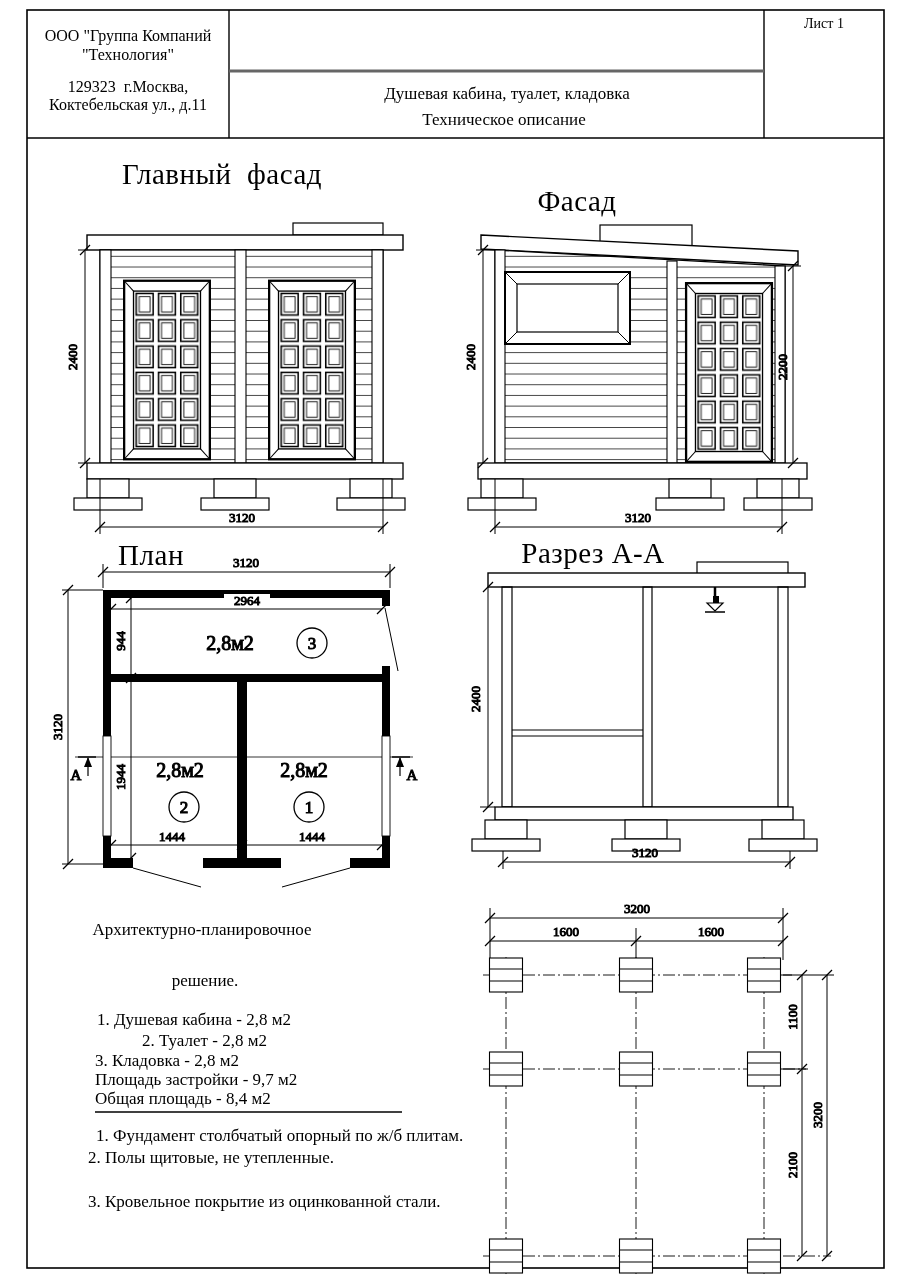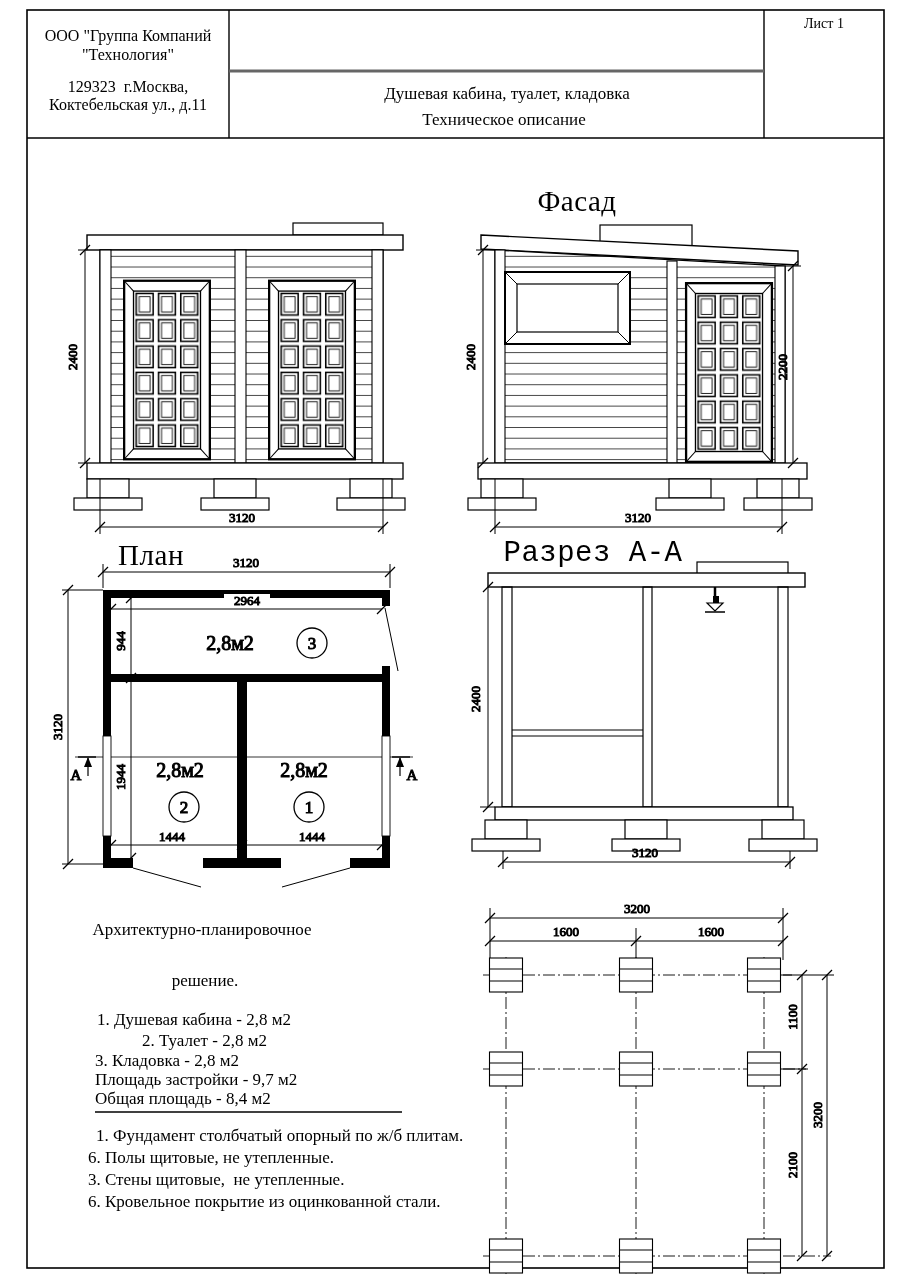--- a/index.html
+++ b/index.html
@@ -308,29 +308,29 @@
   </svg>
 
   <div class="abs ctr h16" style="left:128px; top:27px;">ООО "Группа Компаний</div>
   <div class="abs ctr h16" style="left:128px; top:46px;">"Технология"</div>
   <div class="abs ctr h16" style="left:128px; top:78px;">129323  г.Москва,</div>
   <div class="abs ctr h16" style="left:128px; top:96px;">Коктебельская ул., д.11</div>
   <div class="abs ctr h17" style="left:507px; top:84px;">Душевая кабина, туалет, кладовка</div>
   <div class="abs ctr h17" style="left:504px; top:110px;">Техническое описание</div>
   <div class="abs ctr h14" style="left:824px; top:16px;">Лист 1</div>
 
+  <div class="abs ctr dtitle" style="left:222px; top:158px;">Главный  фасад</div>
   <div class="abs ctr dtitle" style="left:577px; top:185px;">Фасад</div>
   <div class="abs ctr dtitle" style="left:151px; top:539px;">План</div>
-  <div class="abs ctr dtitle" style="left:593px; top:537px;font-family:Liberation Mono, monospace;">Разрез А-А</div>
+  <div class="abs ctr dtitle" style="left:593px; top:537px;">Разрез А-А</div>
 
   <div class="abs ctr note" style="left:202px; top:920px;">Архитектурно-планировочное</div>
   <div class="abs ctr note" style="left:205px; top:971px;">решение.</div>
   <div class="abs note" style="left:97px;  top:1010px;text-align:center;">1. Душевая кабина - 2,8 м2</div>
   <div class="abs note" style="left:95px;  top:1031px;margin-left:47px;">2. Туалет - 2,8 м2</div>
   <div class="abs note" style="left:95px;  top:1051px;">3. Кладовка - 2,8 м2</div>
   <div class="abs note" style="left:95px;  top:1070px;">Площадь застройки - 9,7 м2</div>
   <div class="abs note" style="left:95px;  top:1089px;">Общая площадь - 8,4 м2</div>
   <div class="abs note" style="left:88px;  top:1126px;margin-left:8px;">1. Фундамент столбчатый опорный по ж/б плитам.</div>
-  <div class="abs note" style="left:88px;  top:1148px;">6. Полы щитовые, не утепленные.</div>
-  <div class="abs note" style="left:88px;  top:1170px;">3. Стены щитовые,  не утепленные.</div>
-  <div class="abs note" style="left:88px;  top:1192px;">6. Кровельное покрытие из оцинкованной стали.</div>
+  <div class="abs note" style="left:88px;  top:1148px;">2. Полы щитовые, не утепленные.</div>
+  <div class="abs note" style="left:88px;  top:1192px;">3. Кровельное покрытие из оцинкованной стали.</div>
 
 </div>
 
 </body></html>

